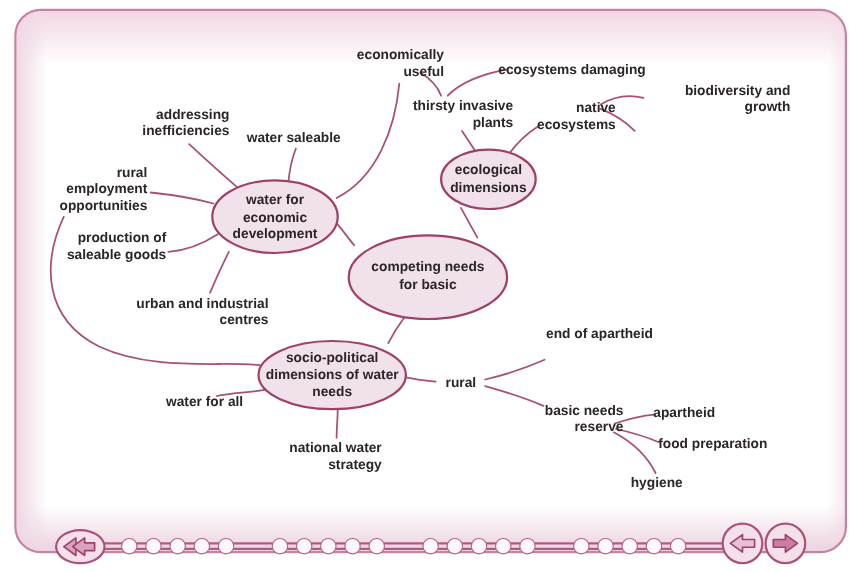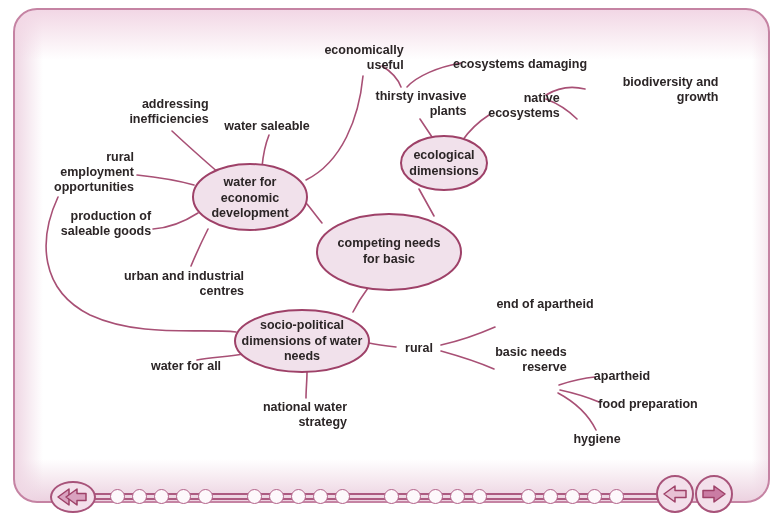--- a/index.html
+++ b/index.html
@@ -98,21 +98,21 @@
 opportunities</div>
   <div class="lbl" style="left:106px;top:224px">production of
 saleable goods</div>
   <div class="lbl" style="left:184px;top:284px">urban and industrial
 centres</div>
   <div class="lbl" style="left:186px;top:366px">water for all</div>
   <div class="lbl" style="left:305px;top:415px">national water
 strategy</div>
   <div class="lbl" style="left:419px;top:348px">rural</div>
   <div class="lbl" style="left:545px;top:304px">end of apartheid</div>
-  <div class="lbl" style="left:531px;top:360px">basic needs
+  <div class="lbl" style="left:531px;top:381px">basic needs
 reserve</div>
   <div class="lbl" style="left:622px;top:376px">apartheid</div>
   <div class="lbl" style="left:648px;top:404px">food preparation</div>
   <div class="lbl" style="left:597px;top:439px">hygiene</div>
 
   <div class="navline" style="left:94px;top:493px;width:566px"></div>
   <div class="navline" style="left:94px;top:498px;width:566px"></div>
   <div id="dots">
       <div class="dot" style="left: 109.5px; top: 488.5px;"></div>
       <div class="dot" style="left: 131.5px; top: 488.5px;"></div>

